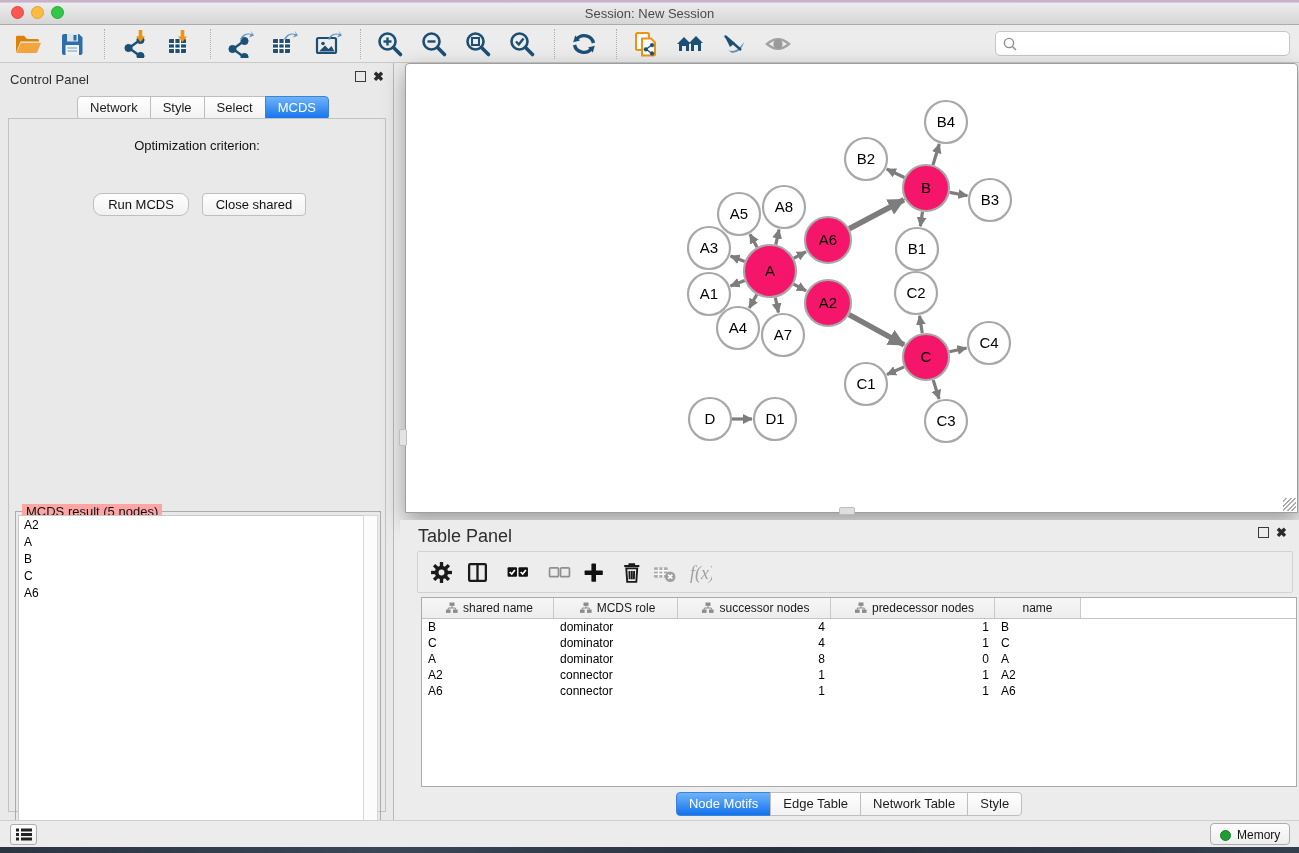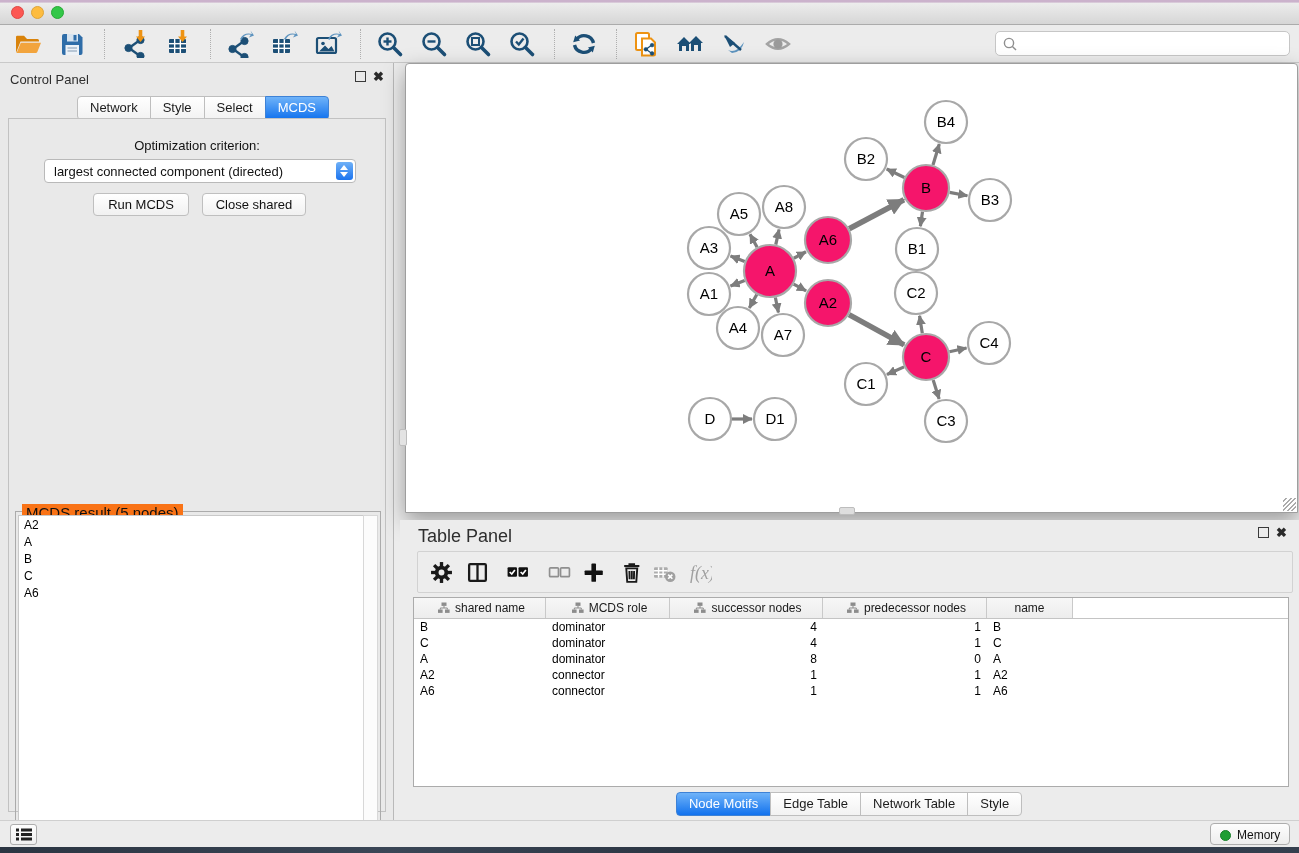--- a/index.html
+++ b/index.html
@@ -50,22 +50,22 @@
   #opt-select .stepper { position:absolute; right:2px; top:2px; width:17px; height:18px;
     border-radius:3px; background:linear-gradient(#70B1F7,#1B74EF); }
   .chev { position:absolute; left:4px; width:0; height:0; border-left:4.5px solid transparent; border-right:4.5px solid transparent; }
   .chev.up { top:3px; border-bottom:5px solid #FFF; }
   .chev.dn { bottom:3px; border-top:5px solid #FFF; }
   .mac-btn { position:absolute; height:23px; background:linear-gradient(#FFFFFF,#F1F1F1);
     border:1px solid #BFBFBF; border-radius:4px; font-size:13px; color:#111;
     text-align:center; line-height:21px; cursor:pointer; }
   #result-box { position:absolute; left:6px; top:392px; width:366px; height:343px;
     border:1px solid #ABABAB; }
-  #result-title { position:absolute; left:6px; top:-8px; background:#f97316;
-    padding:0 4px; font-size:15px; color:#111; }
+  #result-title { position:absolute; left:6px; top:-8px; background:#fca5a5;
+    padding:0 4px; font-size:13px; color:#111; }
   #result-list { position:absolute; left:2px; top:3px; width:346px; height:336px;
     background:#FFF; border:1px solid #C9C9C9; overflow:hidden; }
   #result-scroll { position:absolute; right:2px; top:3px; width:15px; height:336px;
     background:#FCFCFC; border:1px solid #D8D8D8; }
   .result-item { font-size:12px; color:#000; padding:1.5px 0 1.5px 5px; }
 
   
   #net-window { position:absolute; left:405px; top:63px; width:893px; height:450px;
     background:#FFF; border:1px solid #9E9E9E; box-shadow:0 8px 22px rgba(0,0,0,0.35);
     border-radius:4px 4px 0 0; }
@@ -80,21 +80,21 @@
     background:#DEDEDE; border:1px solid #BDBDBD; border-radius:2px; }
   #net-resize { position:absolute; right:1px; bottom:1px; width:13px; height:13px;
     background:repeating-linear-gradient(135deg, transparent 0 2px, #ABABAB 2px 3.2px); cursor:nwse-resize; }
 
   
   #table-panel { position:absolute; left:400px; top:520px; width:899px; height:300px; background:#ECECEC; }
   #tp-title { position:absolute; left:18px; top:6px; font-size:18px; color:#2E2E2E; }
   #tp-toolbar { position:absolute; left:17px; top:31px; width:876px; height:42px;
     background:#EDEDED; border:1px solid #D2D2D2; border-radius:2px; }
   .tp-icon { position:absolute; top:9px; width:24px; height:24px; cursor:pointer; }
-  #node-table { position:absolute; left:13px; top:77px; width:876px; height:190px;
+  #node-table { position:absolute; left:21px; top:77px; width:876px; height:190px;
     background:#FFF; border:1px solid #ABABAB; overflow:hidden; }
   #nt-header { display:flex; height:21px; background:linear-gradient(#F7F7F7,#EDEDED);
     border-bottom:1px solid #C4C4C4; }
   .nt-h { font-size:12px; color:#1A1A1A; border-right:1px solid #C9C9C9;
     display:flex; align-items:center; justify-content:center; gap:5px; cursor:pointer; }
   .nt-h svg { margin-left:4px; }
   .nt-row { display:flex; height:16px; }
   .nt-c { font-size:12px; color:#000; padding:1px 6px 0; white-space:nowrap; overflow:hidden; }
   #tp-tabs { position:absolute; left:0; right:0; top:272px; display:flex; justify-content:center; }
 
@@ -111,20 +111,21 @@
   #desktop-strip { position:absolute; left:0; top:847px; width:1299px; height:6px;
     background:linear-gradient(90deg,#2B3542,#3A4656 30%,#27303D 60%,#343F4E); }
 </style>
 </head>
 <body>
 
 <div id="titlebar">
   <span class="traffic tl-red" style="left:11px"></span>
   <span class="traffic tl-yellow" style="left:31px"></span>
   <span class="traffic tl-green" style="left:51px"></span>
+  <div id="window-title">Session: New Session</div>
 </div>
 
 <div id="toolbar">
   <div id="toolbar-icons">
       <span class="tbicon" style="left:14px">
       <svg width="28" height="28" viewBox="0 0 28 28">
           <path d="M2 23 L2 7 Q2 5.8 3.2 5.8 L10 5.8 L13 9 L23.5 9 Q25 9 25 10.5 L25 11.5 L6.5 11.5 Z" fill="#D9830B"></path>
      <path d="M6.8 12.8 L27 12.8 L23.3 22 Q22.9 23 21.8 23 L2.6 23 Z" fill="#F2A43D"></path>
         </svg></span>
       <span class="tbicon" style="left:58px">
@@ -288,28 +289,21 @@
     <span class="close-btn">✖</span>
   </div>
   <div id="cp-tabs" class="seg-tabs">
       <span class="seg-tab">Network</span>
       <span class="seg-tab">Style</span>
       <span class="seg-tab">Select</span>
       <span class="seg-tab sel">MCDS</span>
     </div>
   <div id="cp-body">
     <div id="opt-label">Optimization criterion:</div>
-    <div id="opt-select">
-      <span class="val">largest connected component (directed)</span>
-      <span class="stepper">
-        <span class="chev up"></span>
-          <span class="chev dn"></span>
-      </span>
-    </div>
-    <div class="mac-btn" style="left:84px; top:74px; width:96px;">Run MCDS</div>
+    <div class="mac-btn" style="left:84px; top:74px; width:96px;border-radius:9px;">Run MCDS</div>
     <div class="mac-btn" style="left:193px; top:74px; width:104px;">Close shared</div>
     <div id="result-box">
       <span id="result-title">MCDS result (5 nodes)</span>
       <div id="result-list">
           <div class="result-item">A2</div>
           <div class="result-item">A</div>
           <div class="result-item">B</div>
           <div class="result-item">C</div>
           <div class="result-item">A6</div>
         </div>

